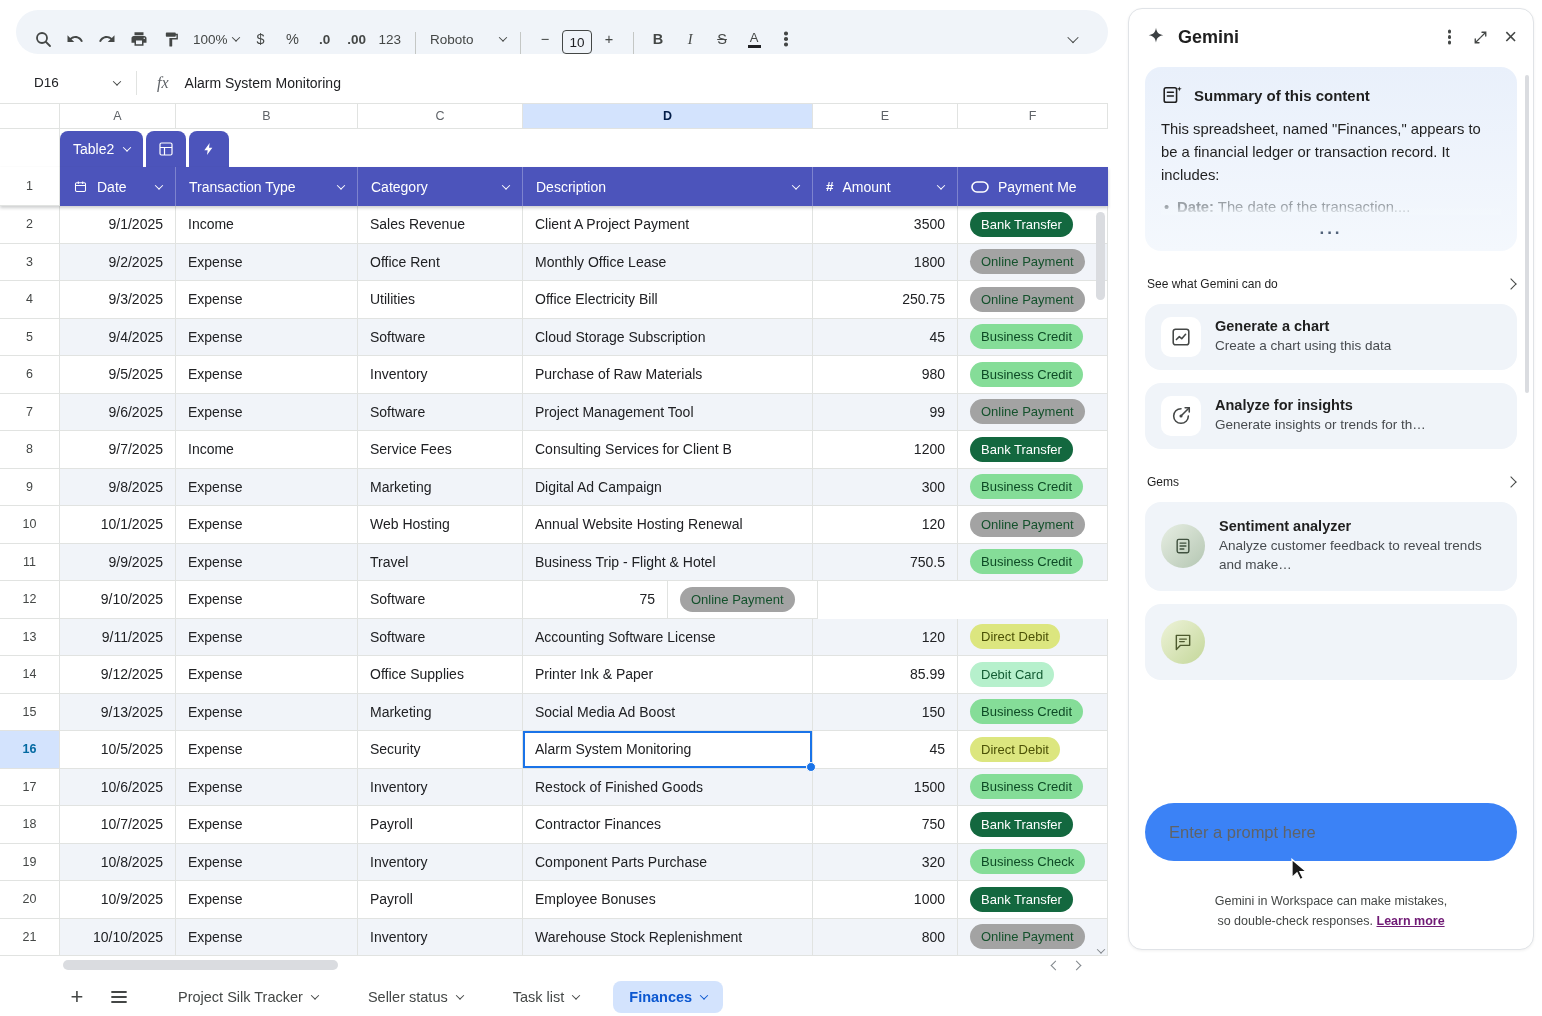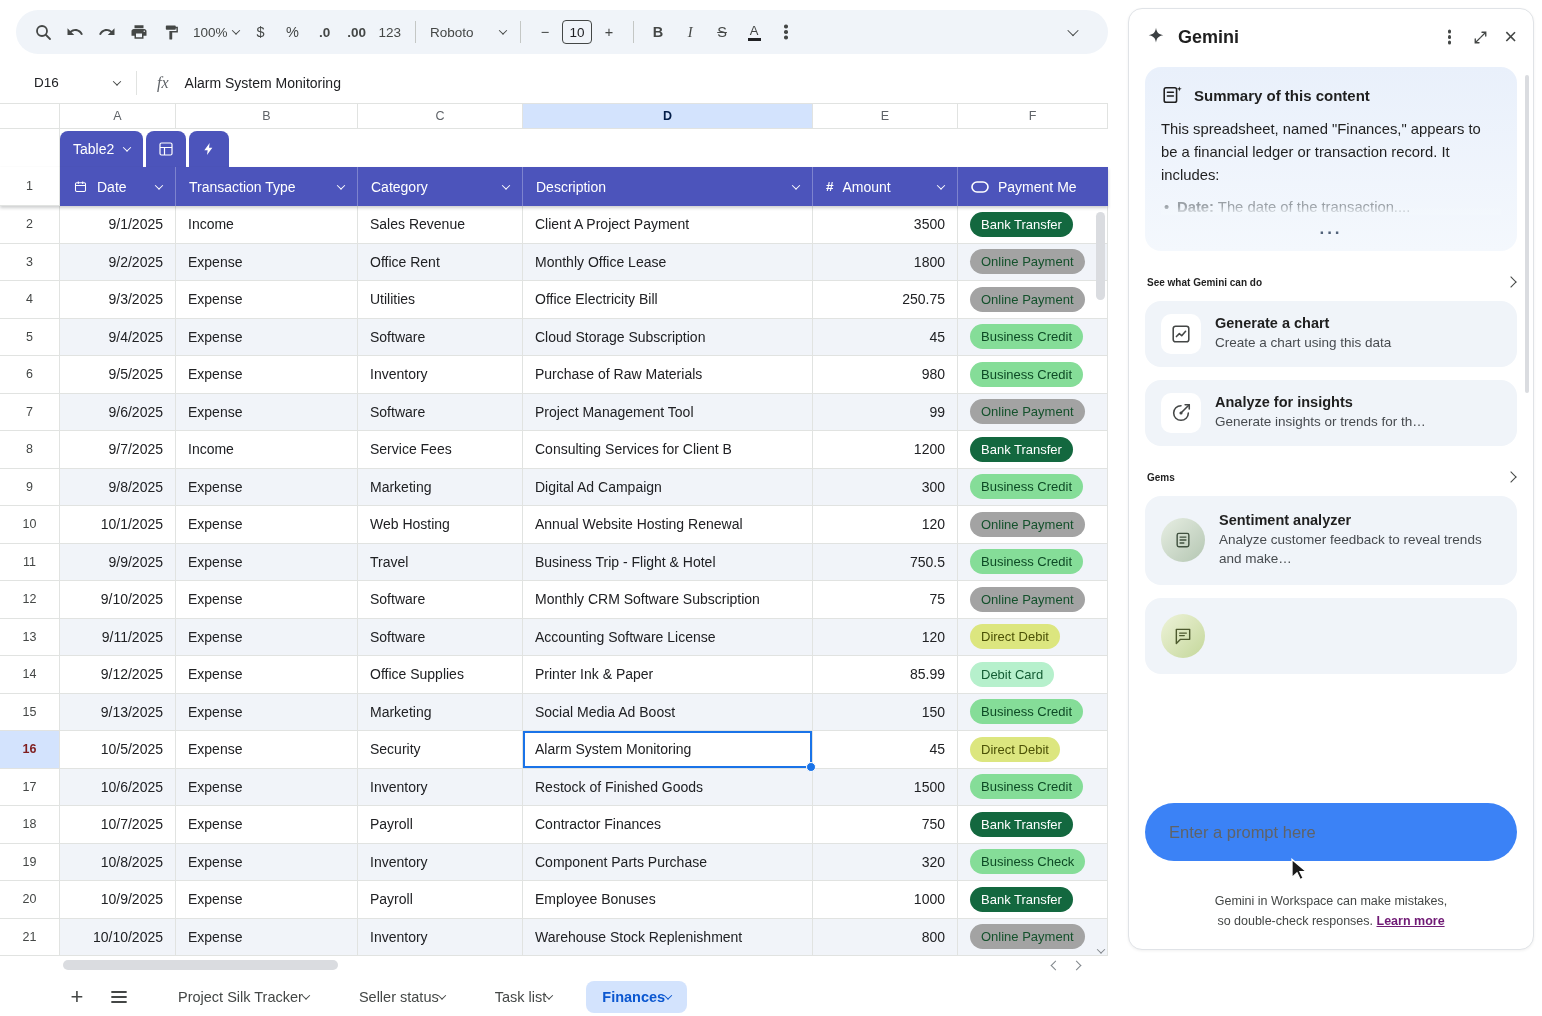--- a/index.html
+++ b/index.html
@@ -2,21 +2,21 @@
 <html><head>
 <meta charset="utf-8">
 <style>
   *{margin:0;padding:0;box-sizing:border-box}
   html,body{width:1542px;height:1016px}
   body{font-family:"Liberation Sans",sans-serif;background:#fff;color:#202124;overflow:hidden}
   .app{position:relative;width:1542px;height:1016px;background:#fff}
 
   
   .toolbar{position:absolute;left:16px;top:10px;width:1092px;height:44px;border-radius:22px;
-    background:#f0f4f9;display:flex;align-items:center;padding:0 12px;gap:2px}
+    background:#f0f4f9;display:flex;align-items:flex-end;padding:0 12px;gap:2px}
   .tbtn{min-width:30px;height:30px;border-radius:6px;display:flex;align-items:center;justify-content:center;
     color:#444746;font-size:14.5px;gap:5px;padding:0 5px;white-space:nowrap}
   .tb-sep{width:1px;height:22px;background:#c4c7c5;margin:0 7px;flex:none}
   .chev{width:6px;height:6px;border-right:1.7px solid currentColor;border-bottom:1.7px solid currentColor;
     transform:rotate(45deg) translate(-1px,-1px);display:inline-block;flex:none}
   .chev-r{transform:rotate(-45deg)}
   .chev-l{transform:rotate(135deg)}
   .small-txt{font-size:13.5px}
   .fontsize-box{width:30px;height:24px;border:1.4px solid #444746;border-radius:4px;display:flex;
     align-items:center;justify-content:center;font-size:13.5px;color:#202124}
@@ -61,21 +61,21 @@
   .th .chev{color:#fff}
   .hash{font-size:13.5px;font-weight:700}
 
   .grid-row{display:flex;height:37.5px}
   .cell{display:flex;align-items:center;padding:0 12px;font-size:14px;color:#202124;
     border-right:1px solid #e1e3e1;border-bottom:1px solid #e1e3e1;background:#fff;
     overflow:hidden;white-space:nowrap}
   .gbody .grid-row:nth-of-type(even) .cell{background:#f1f4f9}
   .rn{width:60px;display:flex;align-items:center;justify-content:center;font-size:12.5px;color:#444746;
     border-right:1px solid #e1e3e1;border-bottom:1px solid #e1e3e1;background:#fff}
-  .rn.sel{background:#d3e3fd;color:#7f1d1d;font-weight:700}
+  .rn.sel{background:#d3e3fd;color:#0369a1;font-weight:700}
   .numcell{justify-content:flex-end}
   .cell.selected{position:relative;background:#fff!important;overflow:visible}
   .cell.selected::before{content:"";position:absolute;inset:0;border:2px solid #1a73e8;pointer-events:none;z-index:4}
   .cell.selected::after{content:"";position:absolute;right:-4px;bottom:-4px;width:8px;height:8px;border-radius:50%;
     background:#1a73e8;border:1.5px solid #fff;z-index:5}
 
   .badge{height:25px;border-radius:13px;display:inline-flex;align-items:center;padding:0 11px;
     font-size:13px;font-weight:500;white-space:nowrap}
   .badge-dark{background:#13683f;color:#fff}
   .badge-light{background:#a3a3a3;color:#14512c}
@@ -88,21 +88,21 @@
   .vdown{position:absolute;left:1098px;top:940px;color:#80868b}
   .hthumb{position:absolute;left:63px;top:960px;width:275px;height:10px;background:#dadce0;border-radius:5px}
   .harrows{position:absolute;left:1052px;top:958px;display:flex;gap:14px;align-items:center;color:#80868b;height:14px}
   .harrows .chev{width:7px;height:7px}
 
   
   .sheetbar{position:absolute;left:0;top:978px;width:1120px;height:38px;display:flex;align-items:center;
     padding-left:60px;background:#fff}
   .sb-icon{width:34px;height:34px;display:flex;align-items:center;justify-content:center;color:#444746;margin-right:8px}
   .plus{font-size:22px;line-height:1}
-  .tab{display:flex;align-items:center;gap:0;padding:0 16px;height:32px;font-size:14.5px;color:#444746;
+  .tab{display:flex;align-items:center;gap:9px;padding:0 16px;height:32px;font-size:14.5px;color:#444746;
     font-weight:500;margin-left:18px;border-radius:8px}
   .tab .chev{color:#444746}
   .tab.active{background:#d3e3fd;color:#0b57d0;font-weight:700}
   .tab.active .chev{color:#0b57d0}
 
   
   .gemini{position:absolute;left:1128px;top:8px;width:406px;height:942px;background:#fff;
     border:1px solid #e0e3e7;border-radius:14px;padding:0 16px;box-shadow:0 1px 3px rgba(0,0,0,.06)}
   .g-header{height:56px;display:flex;align-items:center;gap:11px}
   .g-title{font-size:18px;font-weight:700;color:#1f1f1f}
@@ -113,21 +113,21 @@
   .sc-title{font-size:15px;font-weight:700;color:#1f1f1f}
   .sc-body{font-size:14.8px;line-height:1.55;color:#1f1f1f}
   .sc-bullet{margin-top:12px;font-size:14.8px;color:#9aa0a6;padding-left:16px;position:relative;
     white-space:nowrap;overflow:hidden}
   .sc-bullet::before{content:"\2022";position:absolute;left:3px}
   .sc-bullet::after{content:"";position:absolute;left:0;right:0;top:45%;bottom:0;
     background:linear-gradient(180deg,rgba(243,248,253,0),rgba(243,248,253,.95))}
   .sc-bullet b{font-weight:700}
   .sc-dots{text-align:center;color:#52637a;font-weight:800;letter-spacing:3px;font-size:17px;margin-top:4px}
   .g-row{display:flex;align-items:center;justify-content:space-between;margin-top:26px;
-    font-size:10px;font-weight:700;color:#1f1f1f;padding:0 2px}
+    font-size:12px;font-weight:400;color:#1f1f1f;padding:0 2px}
   .g-row .chev{width:8px;height:8px;color:#444746}
   .g-card{background:#f0f4f9;border-radius:16px;padding:13px 16px;margin-top:13px;display:flex;align-items:center;gap:14px}
   .gc-icon{width:40px;height:40px;background:#fff;border-radius:10px;display:flex;align-items:center;justify-content:center;flex:none}
   .gc-text{flex:1;min-width:0}
   .gc-title{font-size:14.5px;font-weight:700;color:#1f1f1f}
   .gc-sub{font-size:13.5px;color:#474b4f;margin-top:3px;line-height:1.4}
   .gem-card{padding:16px}
   .gem-avatar{width:44px;height:44px;border-radius:50%;flex:none;display:flex;align-items:center;justify-content:center}
   .avatar-green{background:linear-gradient(135deg,#e7eee3,#b4c6b2)}
   .avatar-lime{background:linear-gradient(135deg,#eef3d9,#c4d79a)}
@@ -409,21 +409,20 @@
           <div class="cell w-f">
             <span class="badge badge-green">Business Credit</span>
           </div>
         </div>
 
         <div class="grid-row">
           <div class="rn">12</div>
           <div class="cell w-a numcell">9/10/2025</div>
           <div class="cell w-b">Expense</div>
           <div class="cell w-c">Software</div>
-          <div class="cell w-d">Monthly CRM Software Subscription</div>
           <div class="cell w-e numcell">75</div>
           <div class="cell w-f">
             <span class="badge badge-light">Online Payment</span>
           </div>
         </div>
 
         <div class="grid-row">
           <div class="rn">13</div>
           <div class="cell w-a numcell">9/11/2025</div>
           <div class="cell w-b">Expense</div>

